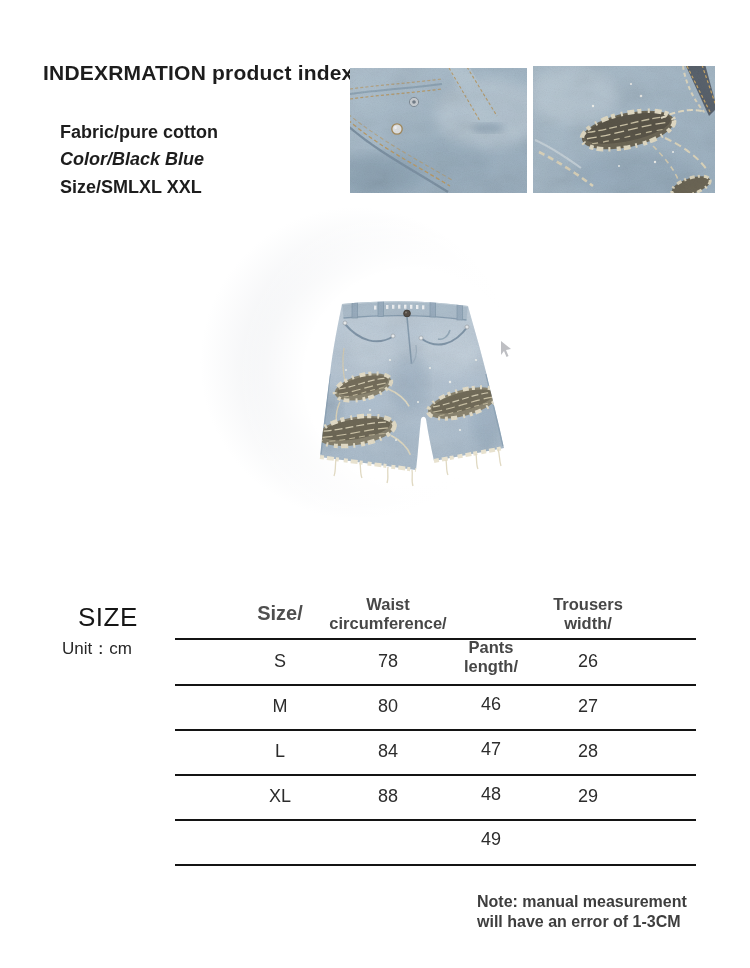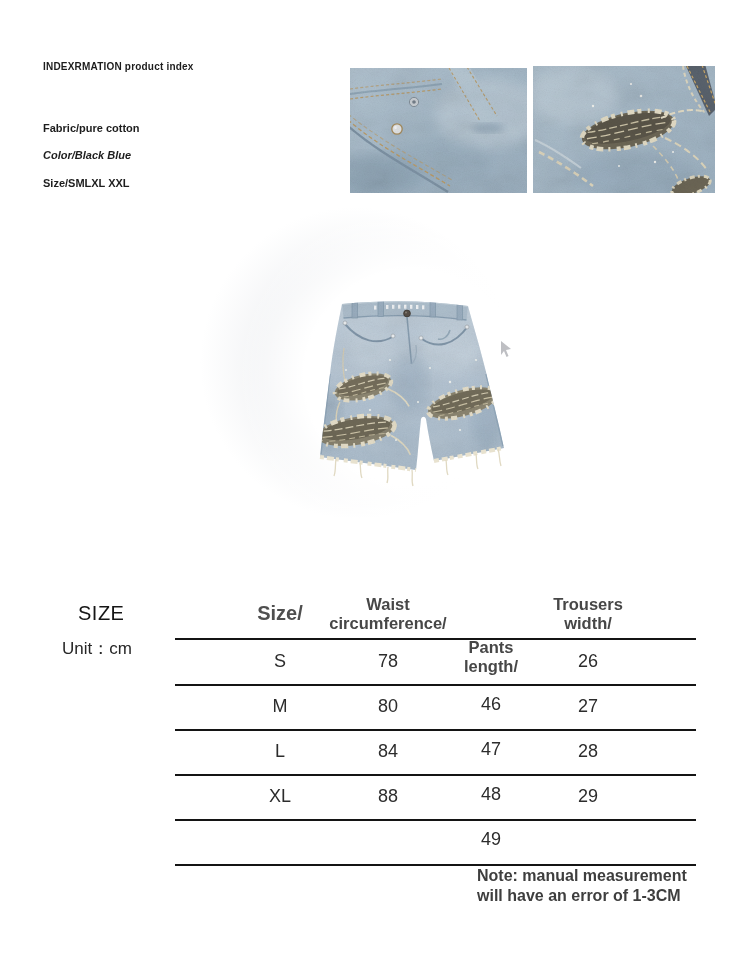--- a/index.html
+++ b/index.html
@@ -1,57 +1,57 @@
 <!DOCTYPE html>
 <html><head>
 <meta charset="utf-8">
 <style>
   html,body{margin:0;padding:0;background:#ffffff;}
   .stage{position:relative;width:750px;height:968px;background:#ffffff;overflow:hidden;
          font-family:"Liberation Sans",sans-serif;color:#1d1d1d;}
   figure{margin:0;padding:0;}
 
   
-  .info-title{position:absolute;left:43px;top:61px;font-size:10px;font-weight:700;letter-spacing:.2px;}
-  .spec{position:absolute;left:43px;font-size:11px;font-weight:700;}
+  .info-title{position:absolute;left:43px;top:61px;font-size:21px;font-weight:700;letter-spacing:.2px;}
+  .spec{position:absolute;left:60px;font-size:18px;font-weight:700;}
   .spec-fabric{top:122px;} .spec-color{top:149px;font-style:italic;} .spec-size{top:177px;}
 
   
   .photo{position:absolute;overflow:hidden;}
   .photo-a{left:350px;top:68px;width:177px;height:125px;}
   .photo-b{left:533px;top:66px;width:182px;height:127px;}
   .photo svg{display:block;width:100%;height:100%;}
 
   
   .halo-gray{position:absolute;left:200px;top:207px;width:312px;height:312px;border-radius:50%;
     background:radial-gradient(circle closest-side,#f1f2f4 0%,#f2f3f5 58%,rgba(242,243,245,0) 100%);}
   .halo-white{position:absolute;left:238px;top:203px;width:348px;height:348px;border-radius:50%;
     background:radial-gradient(circle closest-side,#ffffff 62%,rgba(255,255,255,0) 100%);}
   .shorts{position:absolute;left:300px;top:290px;width:212px;height:200px;}
   .shorts svg{display:block;width:100%;height:100%;}
   .cursor{position:absolute;left:500px;top:341px;width:12px;height:17px;}
 
   
-  .size-title{position:absolute;left:78px;top:602px;font-size:20px;font-weight:500;color:#161616;letter-spacing:.5px;}
+  .size-title{position:absolute;left:78px;top:602px;font-size:26px;font-weight:500;color:#161616;letter-spacing:.5px;}
   .unit-label{position:absolute;left:62px;top:637px;font-size:17px;color:#262626;}
 
   .trow{position:absolute;left:175px;width:522px;}
   .header-row{top:590px;height:48px;}
   .cell{position:absolute;top:0;height:100%;transform:translateX(-50%);
         display:flex;align-items:center;justify-content:center;text-align:center;}
   .p1{left:105px;} .p2{left:213px;} .p3{left:316px;margin-top:43px;} .p4{left:413px;}
   .hcell{white-space:pre-line;font-weight:700;color:#474747;font-size:16.5px;line-height:1.18;}
   .hcell-first{font-size:20px;color:#4f4f4f;}
   .drow{height:45px;}
   .dcell{font-size:18px;color:#2c2c2c;}
   .r1{top:639px;} .r2{top:684px;} .r3{top:729px;} .r4{top:774px;} .r5{top:819px;}
   .tline{position:absolute;left:175px;width:521px;height:1.6px;background:#141414;}
   .l1{top:638px;} .l2{top:684px;} .l3{top:729px;} .l4{top:774px;} .l5{top:819px;} .l6{top:864px;}
 
-  .note{position:absolute;left:477px;top:866px;width:232px;font-size:16px;font-weight:700;
+  .note{position:absolute;left:477px;top:892px;width:232px;font-size:16px;font-weight:700;
         color:#3e3e3e;line-height:19.5px;white-space:pre-line;}
 </style>
 </head>
 <body>
 
 <div class="stage">
 
   <svg width="0" height="0" style="position:absolute" aria-hidden="true">
     <defs>
       <linearGradient id="dgA" x1="0" y1="0" x2="1" y2="1">

